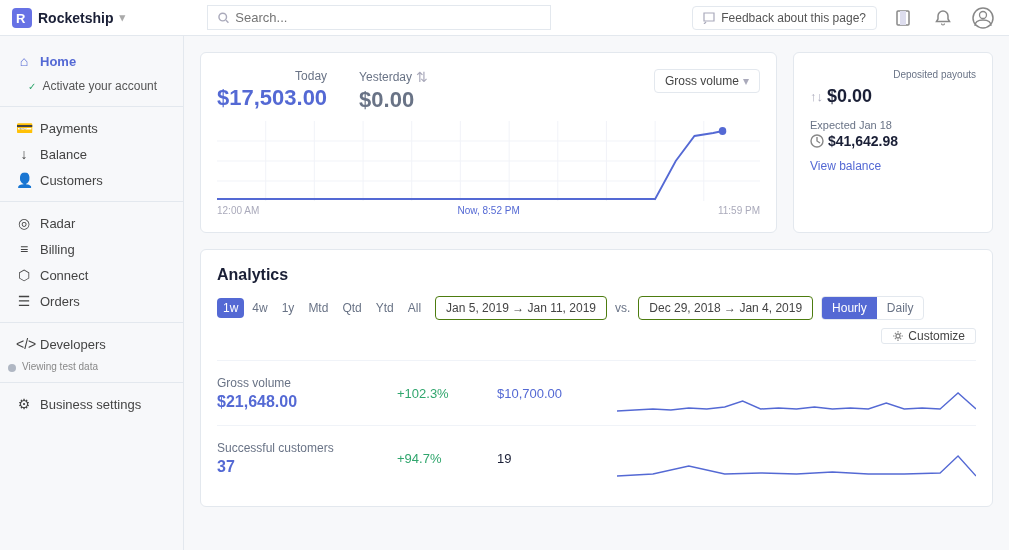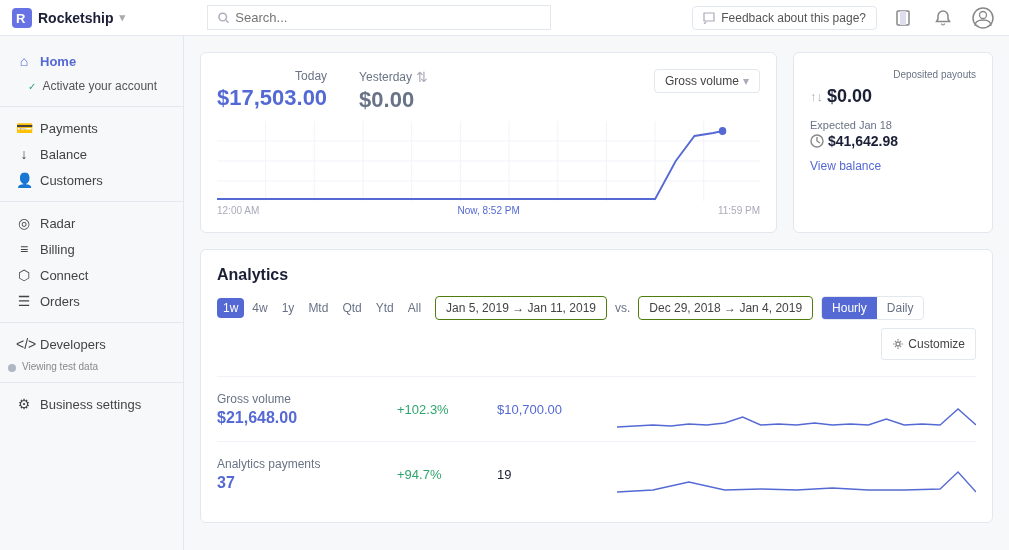--- a/index.html
+++ b/index.html
@@ -59,21 +59,21 @@
     .analytics-title { font-size: 16px; font-weight: 600; color: #1a1f36; margin-bottom: 12px; }
     .analytics-controls { display: flex; align-items: center; gap: 8px; margin-bottom: 16px; flex-wrap: wrap; }
     .period-group { display: flex; gap: 2px; }
     .period-btn { padding: 3px 6px; border-radius: 4px; font-size: 12px; cursor: pointer; color: #697386; border: none; background: transparent; }
     .period-btn.active { background: #5469d4; color: #fff; }
     .date-range-btn { border: 1px solid #4d7c0f; border-radius: 4px; padding: 4px 10px; font-size: 12px; color: #444; cursor: pointer; background: #fff; }
     .vs-text { font-size: 12px; color: #697386; }
     .hourly-group { display: flex; border: 1px solid #e3e8ee; border-radius: 4px; overflow: hidden; }
     .hourly-btn { padding: 4px 10px; font-size: 12px; cursor: pointer; border: none; background: transparent; color: #697386; }
     .hourly-btn.active { background: #5469d4; color: #fff; }
-    .customize-btn { margin-left: auto; display: flex; align-items: center; gap: 4px; border: 1px solid #e3e8ee; border-radius: 3px; padding: 8px 10px; font-size: 12px; color: #444; cursor: pointer; background: #fff; }
+    .customize-btn { margin-left: auto; display: flex; align-items: center; gap: 4px; border: 1px solid #e3e8ee; border-radius: 3px; padding: 0 10px; font-size: 12px; color: #444; cursor: pointer; background: #fff; }
 
     
     .analytics-row { display: flex; align-items: center; padding: 12px 0; border-top: 1px solid #f0f3f8; gap: 0; }
     .analytics-metric { width: 180px; flex-shrink: 0; }
     .metric-label { font-size: 12px; color: #697386; display: flex; align-items: center; gap: 4px; }
     .metric-value { font-size: 16px; font-weight: 600; color: #5469d4; margin-top: 3px; }
     .analytics-change { width: 100px; font-size: 13px; color: #30a66d; font-weight: 500; flex-shrink: 0; }
     .analytics-compare { width: 120px; font-size: 13px; color: #5469d4; flex-shrink: 0; }
     .mini-chart { flex: 1; height: 40px; }
     .info-icon { font-size: 11px; color: #aab; cursor: pointer; }
@@ -306,21 +306,21 @@
     <div class="analytics-change">+102.3%</div>
     <div class="analytics-compare" style="color:#5469d4">$10,700.00</div>
     <div class="mini-chart">
       <svg class="mini-chart-svg" viewBox="0 0 400 40" preserveAspectRatio="none">
         <polyline points="0,38 20,37 40,36 60,37 80,35 100,36 120,34 140,28 160,36 180,35 200,36 220,34 240,36 260,35 280,36 300,30 320,36 340,35 360,36 380,20 400,36" fill="none" stroke="#5469d4" stroke-width="1.5"></polyline>
       </svg>
     </div>
   </div>
           <div class="analytics-row">
     <div class="analytics-metric">
-      <div class="metric-label">Analytics payments</div>
+      <div class="metric-label">Successful customers</div>
       <div class="metric-value" style="color:#5469d4">37</div>
     </div>
     <div class="analytics-change">+94.7%</div>
     <div class="analytics-compare" style="color:#1a1f36">19</div>
     <div class="mini-chart">
       <svg class="mini-chart-svg" viewBox="0 0 400 40" preserveAspectRatio="none">
         <polyline points="0,38 40,36 80,28 120,36 160,35 200,36 240,34 280,36 320,36 360,35 380,18 400,38" fill="none" stroke="#5469d4" stroke-width="1.5"></polyline>
       </svg>
     </div>
   </div>

